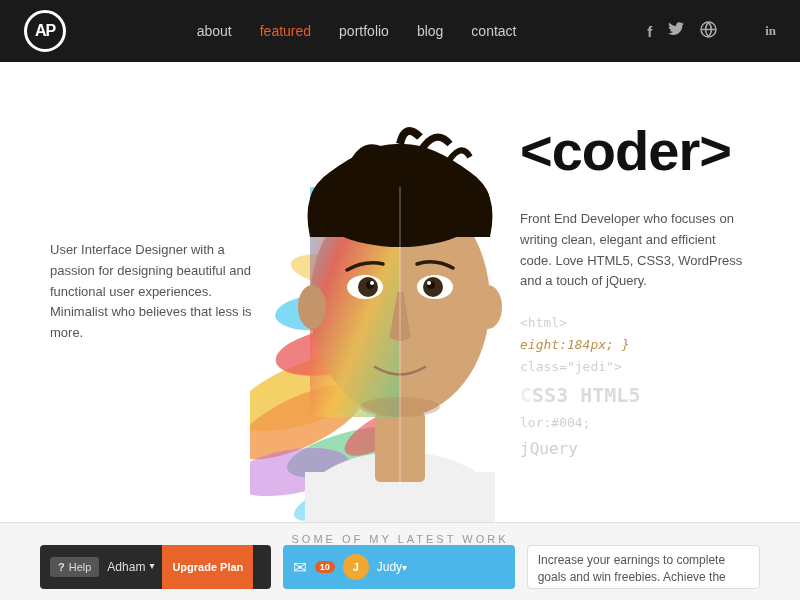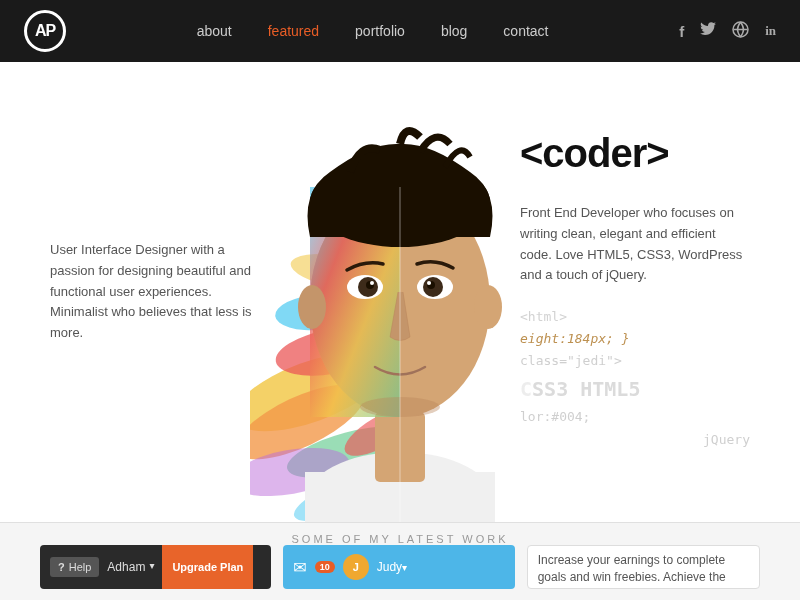--- a/index.html
+++ b/index.html
@@ -23,21 +23,21 @@
       align-items: center;
       justify-content: center;
       color: #fff;
       font-weight: 900;
       font-size: 16px;
       letter-spacing: -1px;
       flex-shrink: 0;
     }
     .nav {
       display: flex;
-      gap: 36px;
+      gap: 28px;
       align-items: center;
     }
     .nav a {
       color: #ccc;
       text-decoration: none;
       font-size: 14px;
       font-weight: 500;
       transition: color 0.2s;
     }
     .nav a.active { color: #e85d26; }
@@ -85,21 +85,21 @@
     }
     .hero-right {
       position: absolute;
       right: 50px;
       top: 50%;
       transform: translateY(-50%);
       width: 230px;
       z-index: 2;
     }
     .hero-right h2 {
-      font-size: 40px;
+      font-size: 56px;
       font-weight: 900;
       color: #111;
       line-height: 1;
       margin-bottom: 30px;
       letter-spacing: -1px;
     }
     .hero-right p {
       font-size: 13px;
       color: #555;
       line-height: 1.6;
@@ -272,21 +272,21 @@
       <svg width="16" height="14" viewBox="0 0 16 14" fill="#aaa">
           <path d="M16 1.66a6.6 6.6 0 01-1.88.52A3.3 3.3 0 0015.56.24a6.6 6.6 0 01-2.08.8A3.28 3.28 0 008.07 4a9.3 9.3 0 01-6.76-3.43 3.28 3.28 0 001.02 4.38A3.27 3.27 0 01.64 4.5v.04a3.28 3.28 0 002.63 3.22 3.3 3.3 0 01-1.48.06 3.28 3.28 0 003.06 2.28A6.58 6.58 0 010 11.54a9.28 9.28 0 005.03 1.47c6.04 0 9.34-5 9.34-9.34l-.01-.43A6.64 6.64 0 0016 1.66z"></path>
         </svg>
     </span>
     <span class="social-icon">
       <svg width="17" height="17" viewBox="0 0 17 17" fill="none" stroke="#aaa" stroke-width="1.5">
           <circle cx="8.5" cy="8.5" r="7.5"></circle>
           <path d="M1.5 8.5h14M8.5 1c-2 3-3 5.5-3 7.5s1 4.5 3 7.5M8.5 1c2 3 3 5.5 3 7.5s-1 4.5-3 7.5"></path>
         </svg>
     </span>
-    <span class="social-icon" style="font-weight:900;font-size:13px;font-family:serif;">in</span>
+    <span class="social-icon" style="font-weight:900;font-size:13px;font-family:serif;margin-left:32px;">in</span>
   </div>
 </header>
 
 <section class="hero">
 
   <div class="hero-left">
     <p>User Interface Designer with a passion for designing beautiful and functional user experiences. Minimalist who believes that less is more.</p>
   </div>
 
   <div class="hero-center">
@@ -364,21 +364,21 @@
 
   <div class="hero-right">
     <h2>&lt;coder&gt;</h2>
     <p>Front End Developer who focuses on writing clean, elegant and efficient code. Love HTML5, CSS3, WordPress and a touch of jQuery.</p>
     <div class="code-snippet">
       <div style="font-size:13px;color:#c0c0c0;">&lt;html&gt;</div>
       <div style="font-size:13px;color:#a16207;font-style:italic;">eight:184px; }</div>
       <div style="font-size:13px;color:#bbb;">class="jedi"&gt;</div>
       <div style="font-size:20px;color:#ccc;font-weight:bold;"><span style="opacity:0.5">C</span>SS3 HTML5</div>
       <div style="font-size:13px;color:#bbb;">lor:#004;</div>
-      <div style="font-size:13px;color:#bbb;text-align:right;">jQuery</div>
+      <div style="font-size:16px;color:#bbb;">jQuery</div>
     </div>
   </div>
 </section>
 
 <div class="bottom-section">
   <div class="section-label">SOME OF MY LATEST WORK</div>
   <div class="work-cards">
 
     <div class="work-card work-card-dark">
       <div class="card-help-btn">

